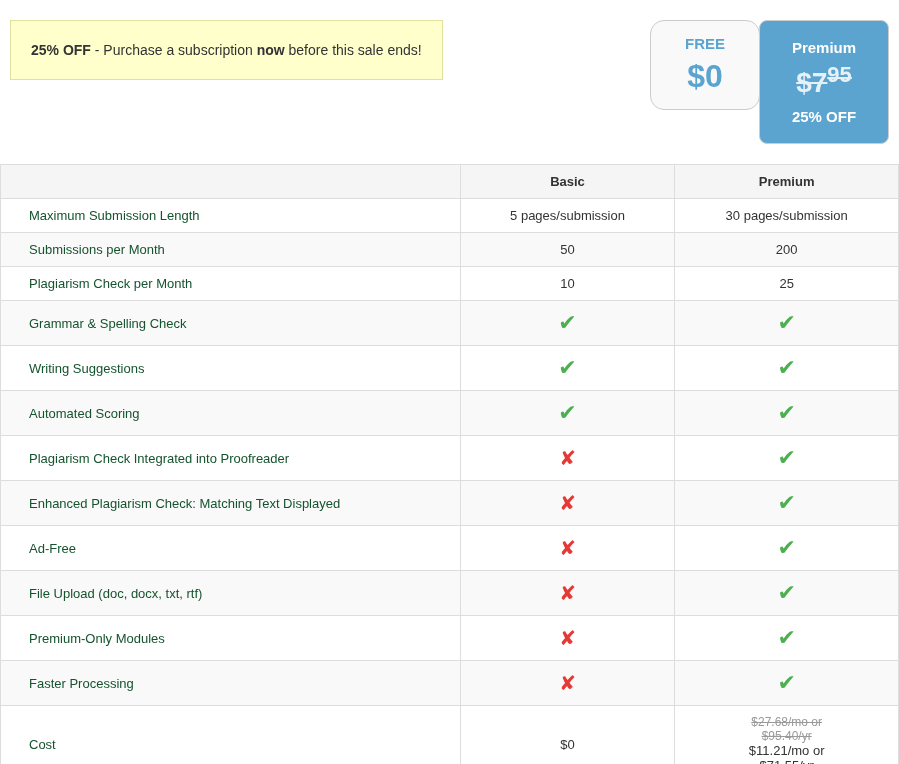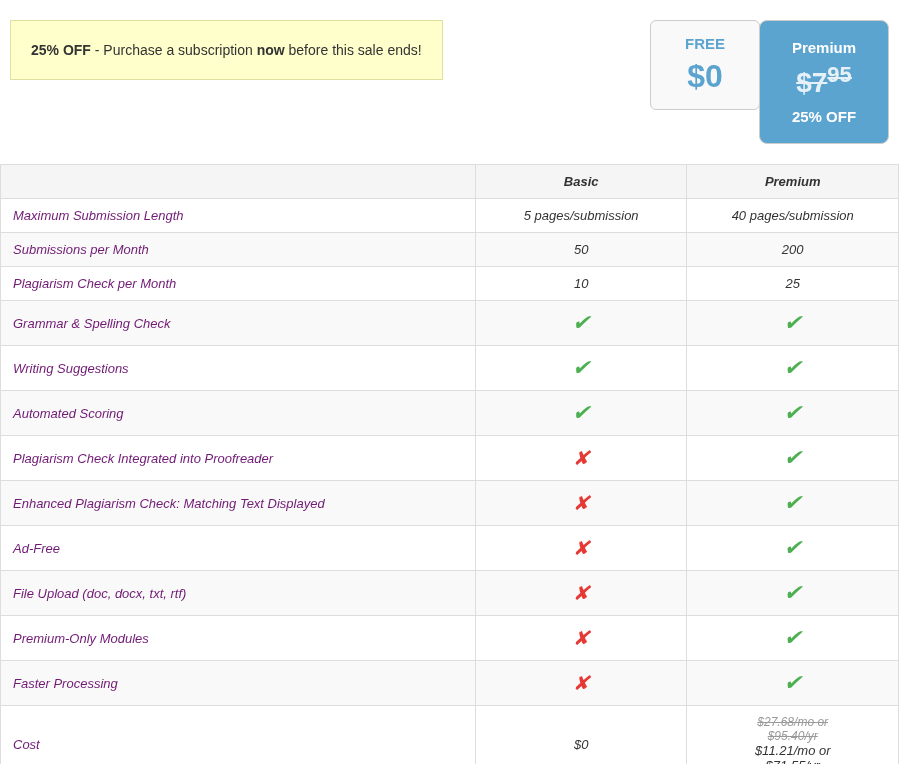--- a/index.html
+++ b/index.html
@@ -35,21 +35,21 @@
 
     .plan-cards {
       display: flex;
       align-items: flex-start;
       margin-left: auto;
       gap: 0;
     }
 
     .plan-card {
       border: 1px solid #ccc;
-      border-radius: 6px;
+      border-radius: 14px;
       text-align: center;
       padding: 14px 2px;
       min-width: 110px;
     }
 
     .plan-card.free {
       background: #f9f9f9;
       color: #5ba4cf;
     }
 
@@ -110,23 +110,22 @@
     
     .comparison-table {
       width: 100%;
       border-collapse: collapse;
       margin-top: 10px;
     }
 
     .comparison-table th,
     .comparison-table td {
       border: 1px solid #ddd;
-      padding: 9px 12px;
+      padding: 9px 28px;
       vertical-align: middle;
-      font-style: italic;
     }
 
     .comparison-table th {
       background: #f5f5f5;
       font-weight: bold;
       color: #333;
       text-align: left;
     }
 
     .comparison-table th:nth-child(2),
@@ -142,21 +141,21 @@
 
     .comparison-table tr:nth-child(even) td {
       background: #f9f9f9;
     }
 
     .comparison-table tr:nth-child(odd) td {
       background: #fff;
     }
 
     .feature-label {
-      color: #701a75;
+      color: #14532d;
     }
 
     .check-icon {
       color: #4caf50;
       font-size: 22px;
     }
 
     .cross-icon {
       color: #e53935;
       font-size: 20px;
@@ -205,21 +204,21 @@
     <tr>
       <th></th>
       <th>Basic</th>
       <th>Premium</th>
     </tr>
   </thead>
   <tbody id="table-body">
   <tr>
         <td><span class="feature-label">Maximum Submission Length</span></td>
         <td>5 pages/submission</td>
-        <td>40 pages/submission</td>
+        <td>30 pages/submission</td>
       </tr>
       <tr>
         <td><span class="feature-label">Submissions per Month</span></td>
         <td>50</td>
         <td>200</td>
       </tr>
       <tr>
         <td><span class="feature-label">Plagiarism Check per Month</span></td>
         <td>10</td>
         <td>25</td>

